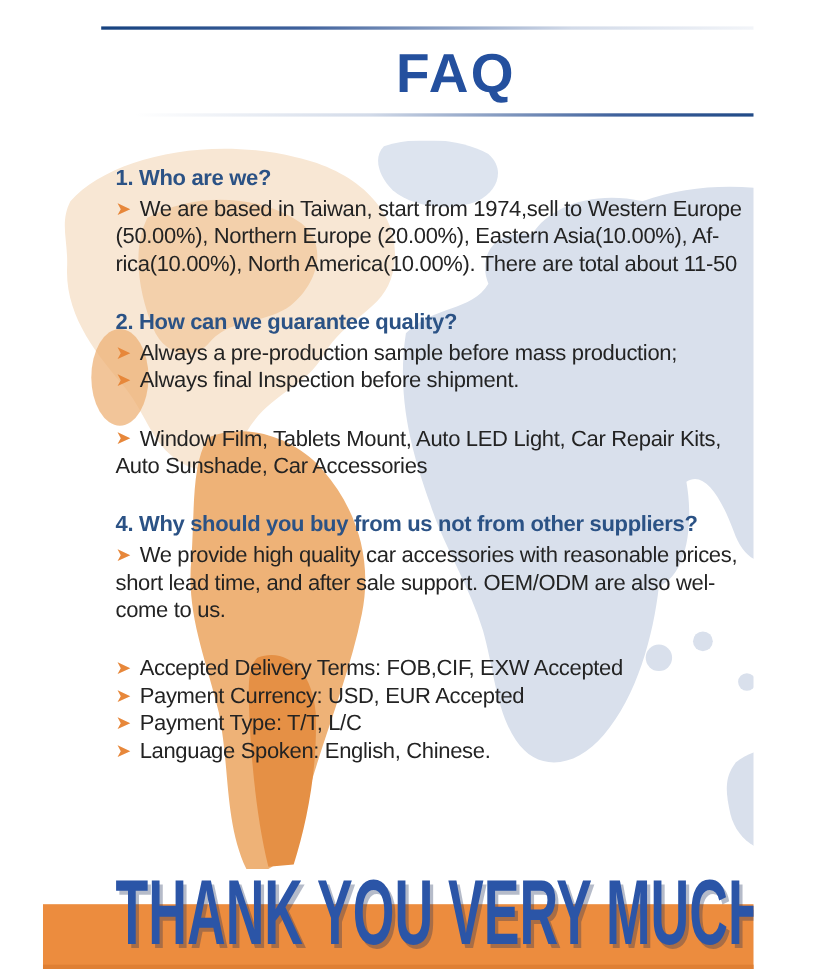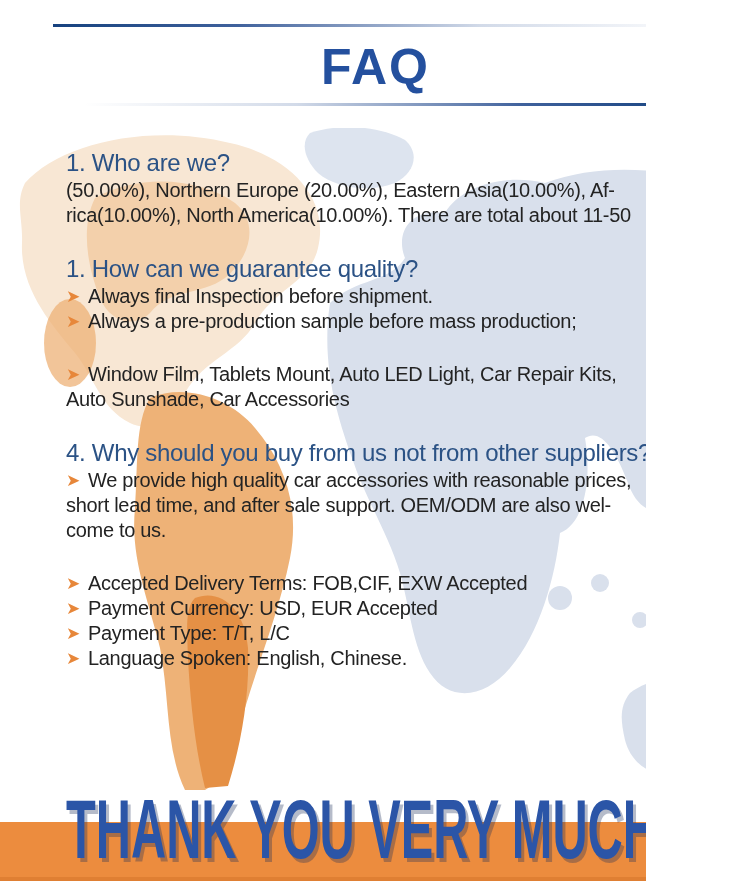--- a/index.html
+++ b/index.html
@@ -1,34 +1,34 @@
 <!DOCTYPE html>
 <html><head>
 <meta charset="utf-8">
 <style>
   html,body{margin:0;padding:0;}
   body{font-family:"Liberation Sans","DejaVu Sans",sans-serif;background:#ffffff;}
-  #page{position:relative;width:646px;height:881px;background:#ffffff;overflow:hidden;}
+  #page{position:relative;width:646px;height:881px;background:#ffffff;overflow:hidden;margin-left:39px;}
 
   
   .map-bg{position:absolute;left:0;top:128px;width:751px;height:662px;pointer-events:none;}
 
   
   .rule{position:absolute;height:3px;}
   .rule-top{left:53px;top:24px;width:658px;
     background:linear-gradient(to right,#16427f 0%,#3f619c 28%,rgba(173,188,214,.55) 65%,rgba(255,255,255,0) 100%);}
   .rule-bottom{left:84px;top:103px;width:608px;
     background:linear-gradient(to right,rgba(255,255,255,0) 0%,rgba(173,188,214,.55) 35%,#3f619c 72%,#16427f 100%);}
   .faq-title{position:absolute;left:0;top:38px;width:751px;text-align:center;
     font-size:50px;font-weight:700;letter-spacing:2px;color:#24509e;}
 
   
   .faq-list{position:absolute;left:66px;top:150px;width:640px;}
   .faq-item{margin-bottom:28px;}
-  .faq-q{font-size:24px;line-height:25px;font-weight:400;color:#2b5285;letter-spacing:-0.3px;white-space:nowrap;margin:0 0 3px 0;}
+  .faq-q{font-size:20px;line-height:25px;font-weight:700;color:#2b5285;letter-spacing:-0.3px;white-space:nowrap;margin:0 0 3px 0;}
   .faq-line{font-size:20px;line-height:25px;color:#232323;letter-spacing:-0.3px;white-space:nowrap;}
   .bullet{color:#e7873a;font-size:17px;margin-right:8px;vertical-align:1px;font-family:"DejaVu Sans",sans-serif;}
 
   
   .footer-band{position:absolute;left:0;top:822px;width:751px;height:59px;background:#ec8c3e;
     border-bottom:4px solid #df7f33;box-sizing:border-box;}
   .footer-text-svg{position:absolute;left:0;top:786px;}
   .footer-text-svg text{font-family:"Liberation Sans","DejaVu Sans",sans-serif;font-weight:700;font-size:84px;}
   .ft-shadow{fill:rgba(24,43,86,0.32);}
   .ft-main{fill:#2b55a7;}
@@ -61,28 +61,29 @@
   </svg>
 
   <div class="rule rule-top"></div>
   <div class="faq-title">FAQ</div>
   <div class="rule rule-bottom"></div>
 
   <div class="faq-list">
 
     <div class="faq-item">
       <div class="faq-q">1. Who are we?</div>
+      <div class="faq-line"><span class="bullet">➤</span><span>We are based in Taiwan, start from 1974,sell to Western Europe</span></div>
       <div class="faq-line">(50.00%), Northern Europe (20.00%), Eastern Asia(10.00%), Af-</div>
       <div class="faq-line">rica(10.00%), North America(10.00%). There are total about 11-50</div>
     </div>
 
     <div class="faq-item">
-      <div class="faq-q">1. How can we guarantee quality?</div>
+      <div class="faq-q">2. How can we guarantee quality?</div>
+      <div class="faq-line"><span class="bullet">➤</span><span>Always a pre-production sample before mass production;</span></div>
       <div class="faq-line"><span class="bullet">➤</span><span>Always final Inspection before shipment.</span></div>
-      <div class="faq-line"><span class="bullet">➤</span><span>Always a pre-production sample before mass production;</span></div>
     </div>
 
     <div class="faq-item">
       <div class="faq-line"><span class="bullet">➤</span><span>Window Film, Tablets Mount, Auto LED Light, Car Repair Kits,</span></div>
       <div class="faq-line">Auto Sunshade, Car Accessories</div>
     </div>
 
     <div class="faq-item">
       <div class="faq-q">4. Why should you buy from us not from other suppliers?</div>
       <div class="faq-line"><span class="bullet">➤</span><span>We provide high quality car accessories with reasonable prices,</span></div>

